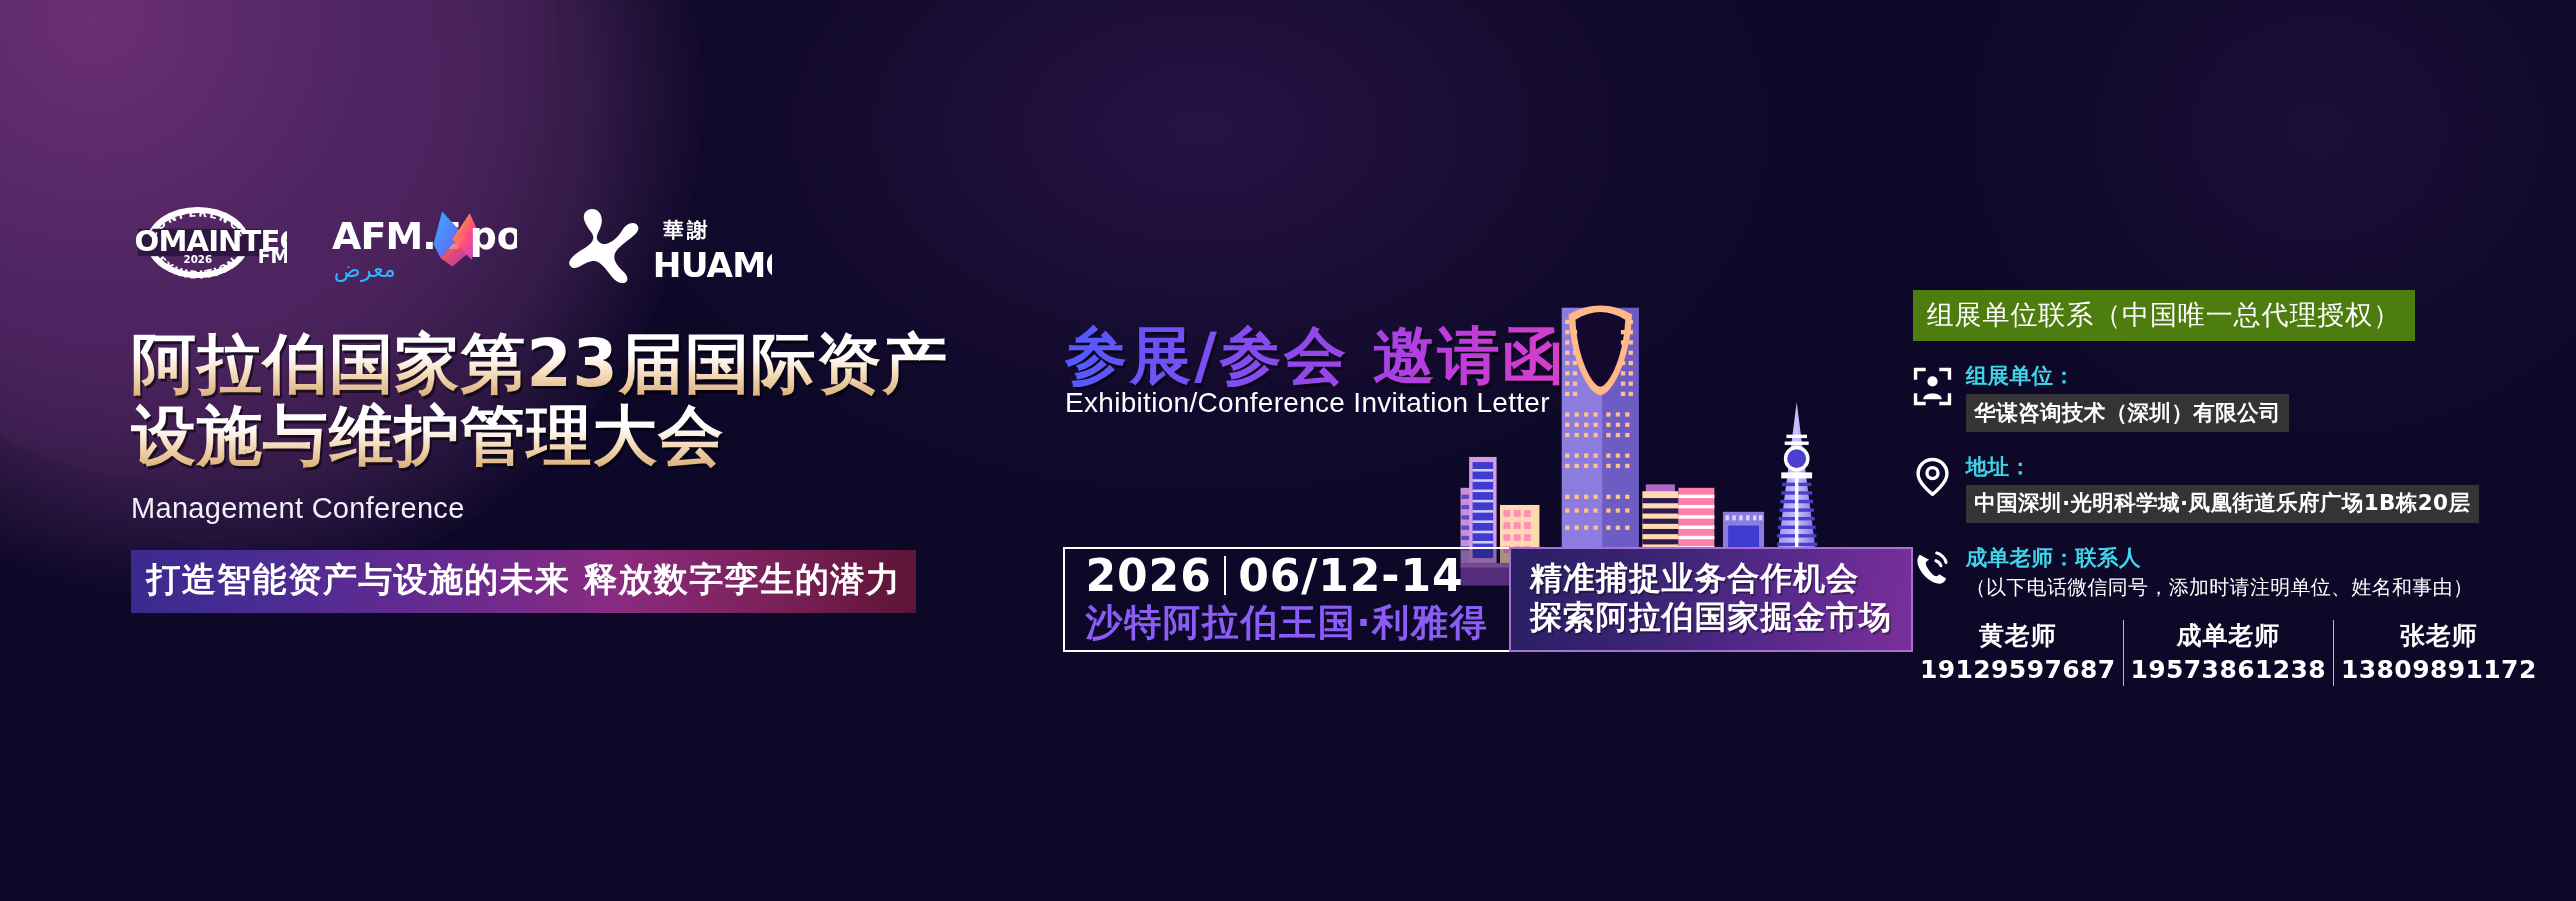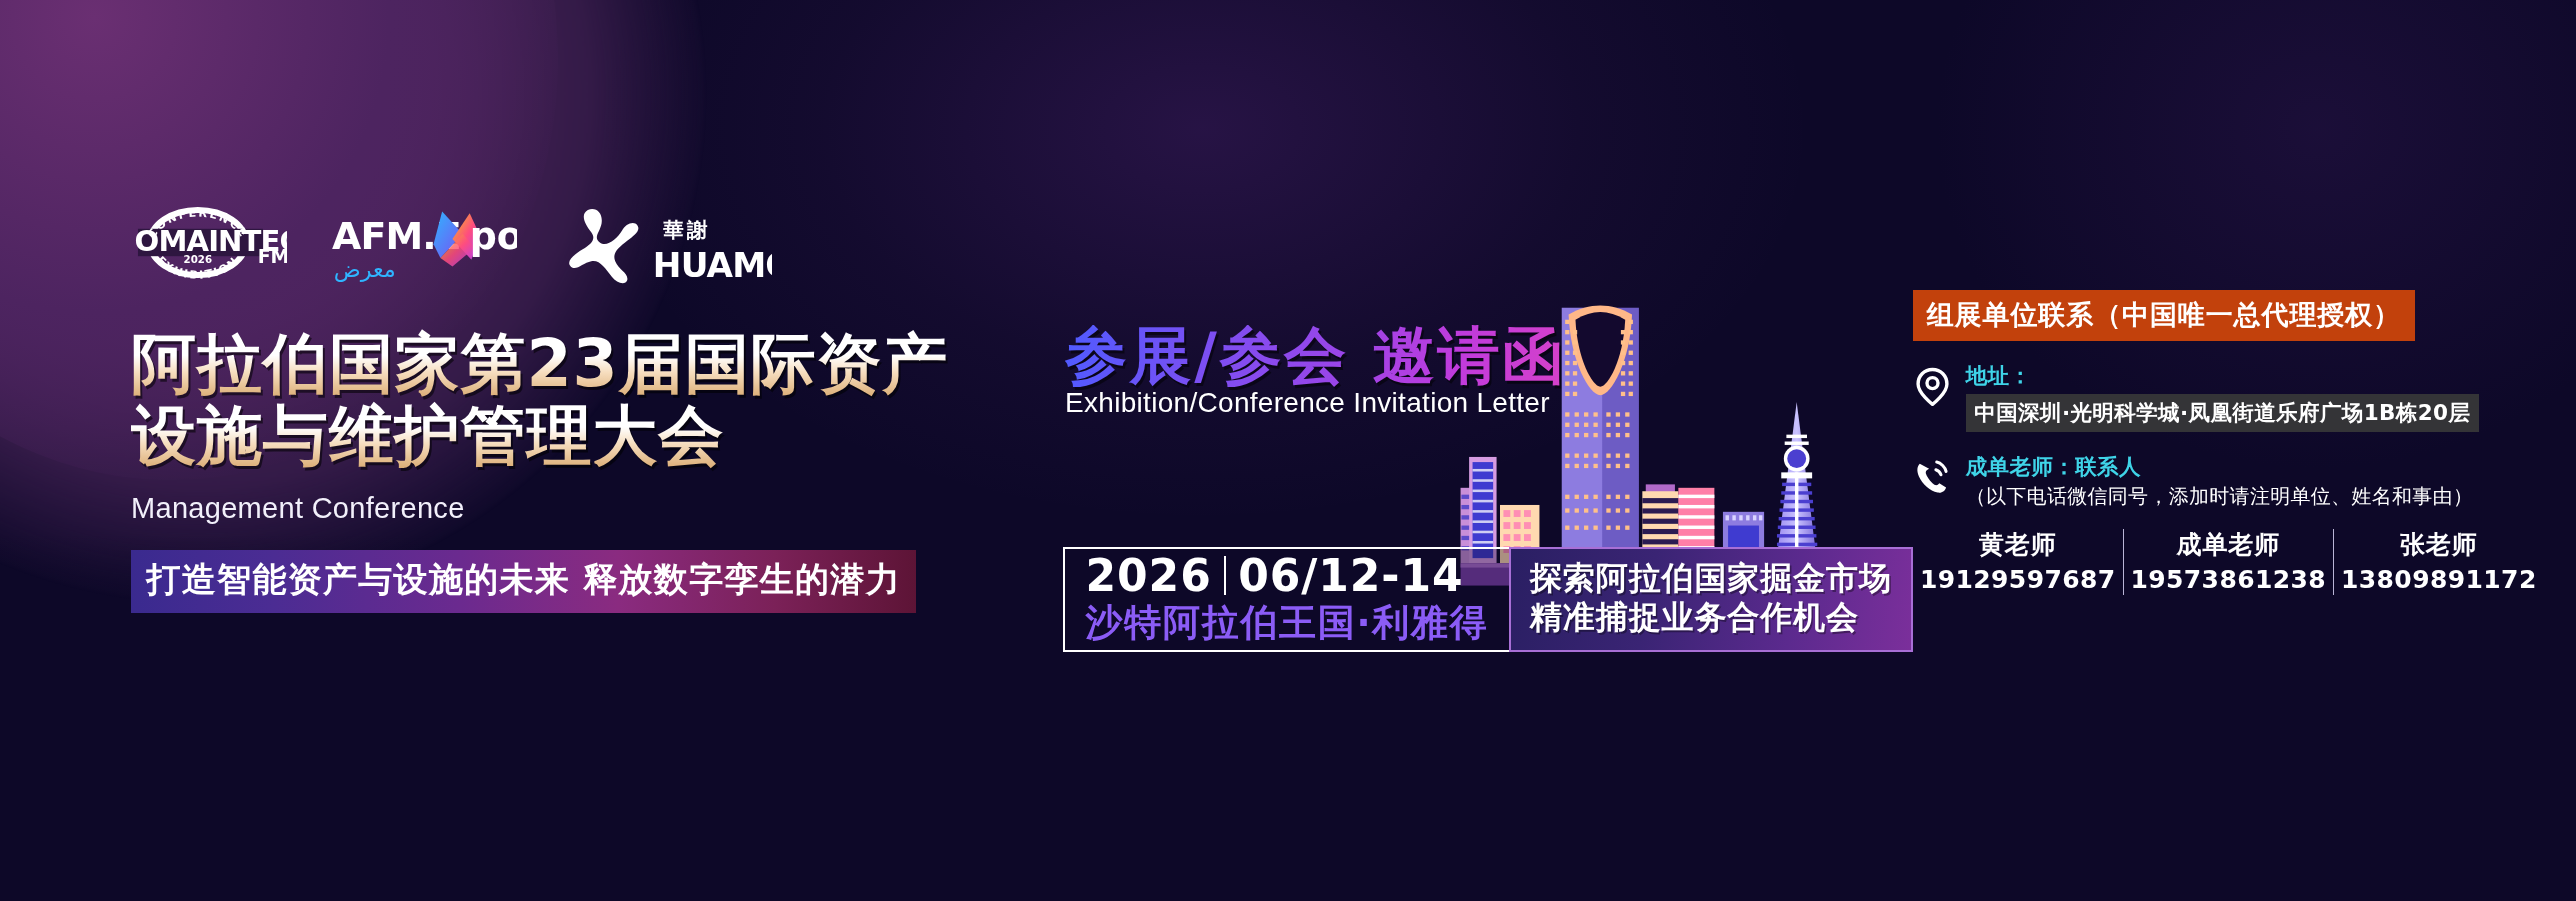--- a/index.html
+++ b/index.html
@@ -143,22 +143,22 @@
   }
   .slogan{
     color:#ffffff;font-size:32px;font-weight:700;letter-spacing:0.9px;line-height:1.12;
     font-family:"DejaVu Sans","Liberation Sans",sans-serif;
     text-shadow:1.7px 1.7px 0 rgba(0,0,0,.35);white-space:nowrap;
   }
 
   
   .contact{position:absolute;left:1913px;top:290px;width:550px;}
   .contact-title{
-    background:#c2410c;
-    color:#ffffff;font-weight:700;font-size:27px;letter-spacing:0.9px;
+    background:#4d7c0f;
+    color:#ffffff;font-weight:400;font-size:27px;letter-spacing:0.9px;
     padding:6.9px 13.7px 8.6px 13.7px;display:inline-block;white-space:nowrap;
     font-family:"DejaVu Sans","Liberation Sans",sans-serif;
   }
   .c-row{display:flex;align-items:flex-start;gap:13.7px;margin-top:22px;}
   .c-icon{width:39px;height:39px;flex:0 0 39px;margin-top:3.4px;}
   .c-icon svg{display:block;}
   .c-body{flex:1 1 auto;}
   .c-label{
     color:#3fd4e8;font-size:21.5px;font-weight:700;letter-spacing:0.4px;line-height:1.2;
     font-family:"DejaVu Sans","Liberation Sans",sans-serif;
@@ -484,29 +484,47 @@
   <div class="datestrip">
     <div class="date-left">
       <div class="date-line1">
         <span class="date-year">2026</span>
         <span class="date-sep"></span>
         <span class="date-md">06/12-14</span>
       </div>
       <div class="date-loc">沙特阿拉伯王国·利雅得</div>
     </div>
     <div class="date-right">
+      <div class="slogan">精准捕捉业务合作机会</div>
       <div class="slogan">探索阿拉伯国家掘金市场</div>
-      <div class="slogan">精准捕捉业务合作机会</div>
     </div>
   </div>
 
   <div class="contact">
 
     <div class="contact-title">组展单位联系（中国唯一总代理授权）</div>
 
+    <div class="c-row">
+      <div class="c-icon">
+        <svg width="39" height="39" viewBox="0 0 46 46" aria-hidden="true">
+          <g fill="none" stroke="#ffffff" stroke-width="4" stroke-linecap="square">
+            <path d="M3,13 L3,3 L13,3"></path>
+              <path d="M33,3 L43,3 L43,13"></path>
+            <path d="M43,33 L43,43 L33,43"></path>
+              <path d="M13,43 L3,43 L3,33"></path>
+          </g>
+          <circle cx="23" cy="17" r="6" fill="#ffffff"></circle>
+          <path d="M12,38 C12,29 34,29 34,38 Z" fill="#ffffff"></path>
+        </svg>
+      </div>
+      <div class="c-body">
+        <div class="c-label">组展单位：</div>
+        <div class="c-value">华谋咨询技术（深圳）有限公司</div>
+      </div>
+    </div>
 
     <div class="c-row">
       <div class="c-icon">
         <svg width="39" height="39" viewBox="0 0 46 46" aria-hidden="true">
           <path d="M23,3 C13,3 6,10.5 6,20 C6,31 23,44 23,44 C23,44 40,31 40,20 C40,10.5 33,3 23,3 Z" fill="none" stroke="#ffffff" stroke-width="4"></path>
           <circle cx="23" cy="19" r="6.5" fill="none" stroke="#ffffff" stroke-width="4"></circle>
         </svg>
       </div>
       <div class="c-body">
         <div class="c-label">地址：</div>

